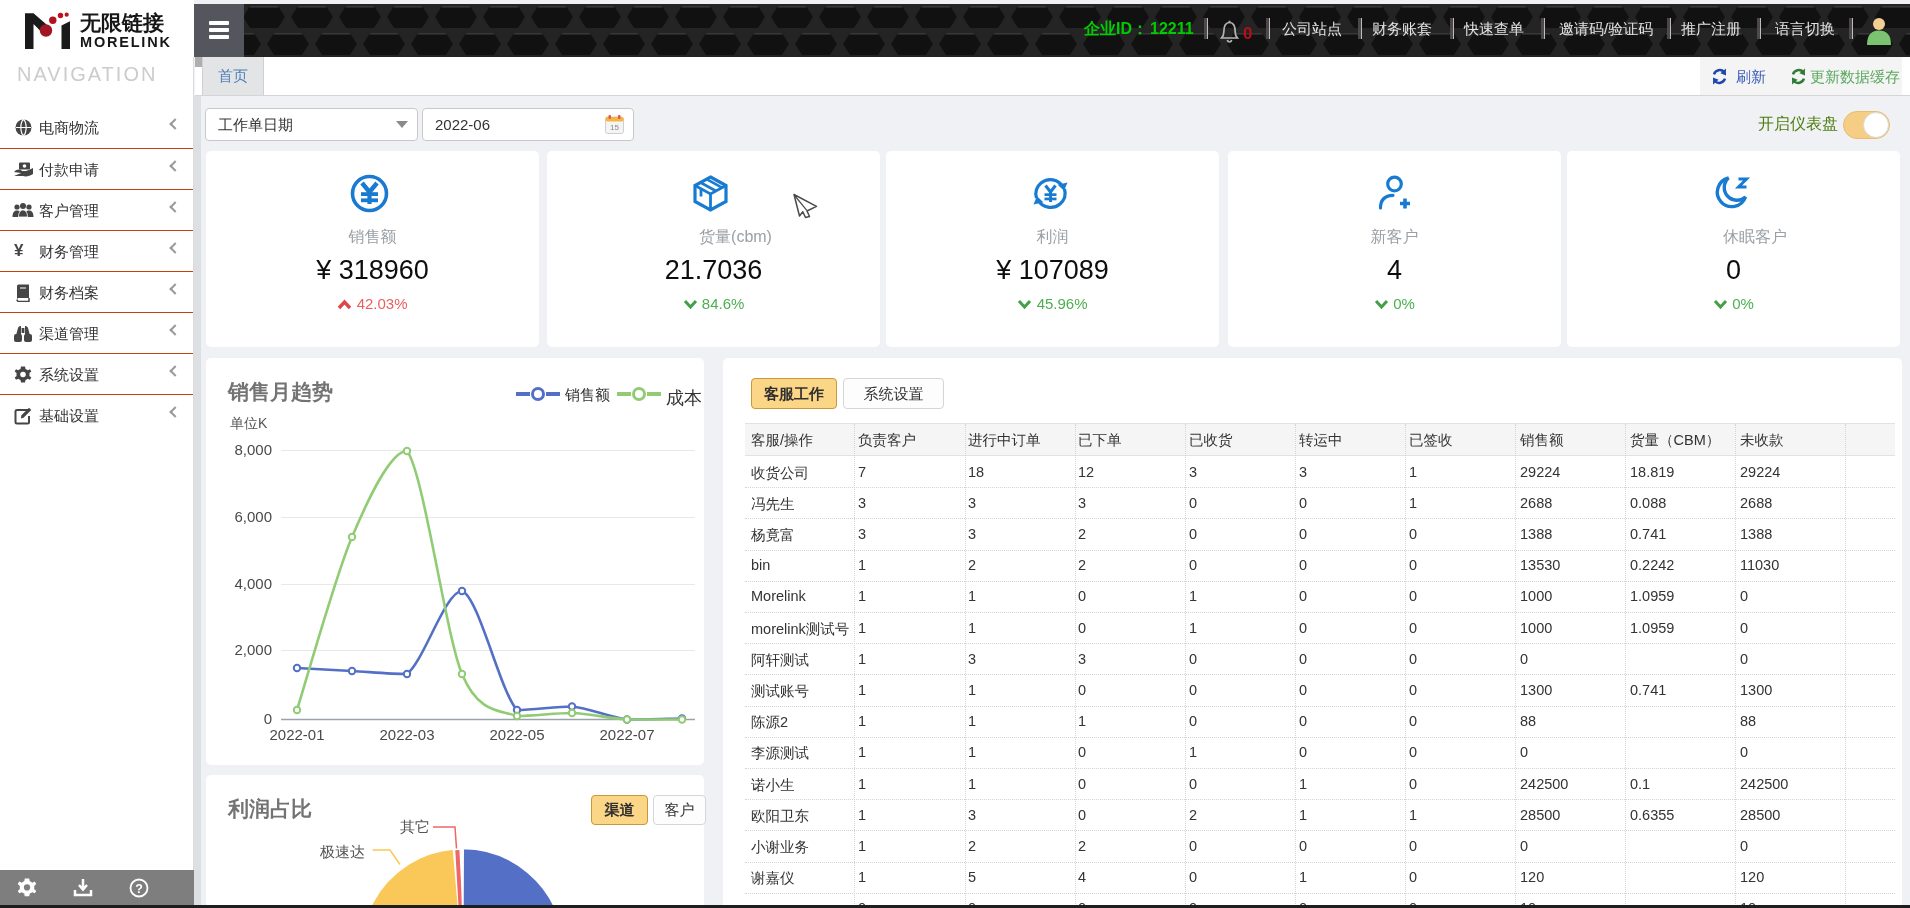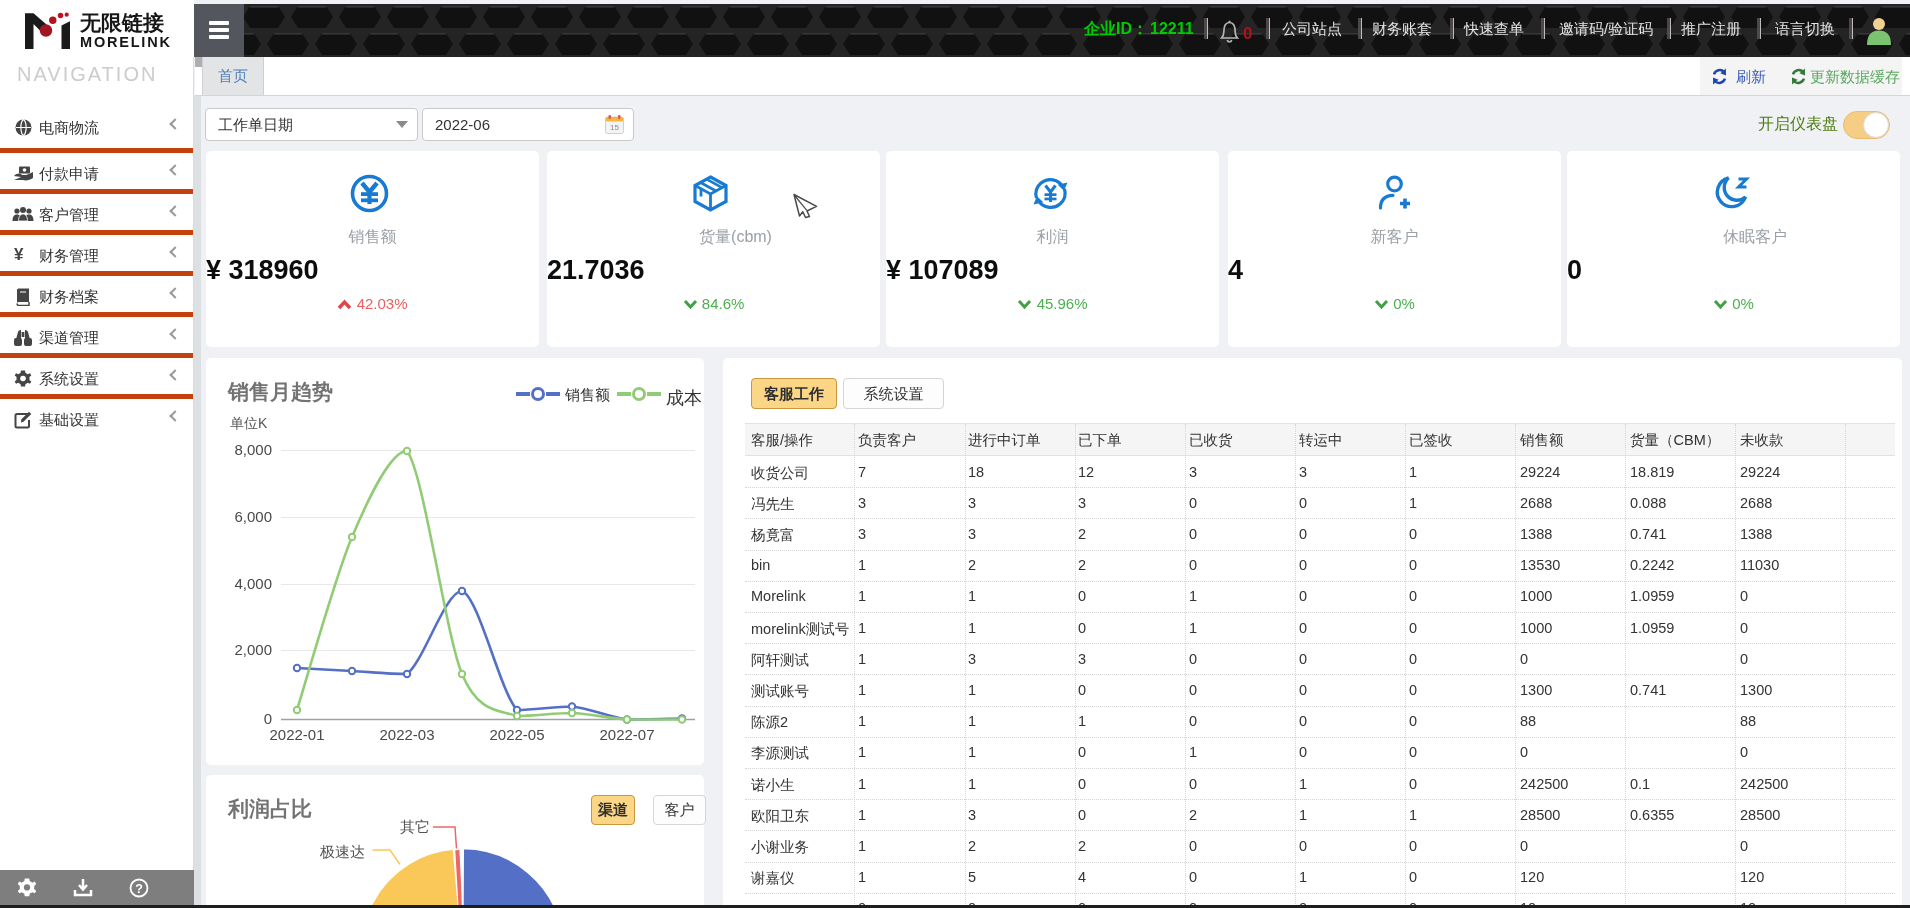--- a/index.html
+++ b/index.html
@@ -7,33 +7,33 @@
 body { position:relative; background:#eff1f4; }
 .abs { position:absolute; }
 #navbar { left:0; top:4px; width:1910px; height:53px; background:#131313; }
 #logo { left:0; top:0; width:194px; height:57px; background:#fff; }
 #hamburger { left:194px; top:4px; width:50px; height:53px; background:#53575d; }
 #hamburger .bar { position:absolute; left:15px; width:20px; height:3.5px; background:#fff; border-radius:1px; }
 .nvtxt { position:absolute; top:0; height:57px; line-height:57px; color:#e3e3e3; font-size:15px; white-space:nowrap; }
 .navsep { position:absolute; top:18px; width:4px; height:21px; background:#565055; border-right:1.5px solid #ddd7db; opacity:0.85; }
 #sidebar { left:0; top:57px; width:194px; height:813px; background:#fff; border-right:1px solid #dcdcdc; }
 .navtitle { position:absolute; left:17px; top:6px; font-size:20px; color:#ccc; letter-spacing:2px; }
-.sitem { position:absolute; left:0; width:193px; height:41px; border-top:5px solid #c2410c; }
+.sitem { position:absolute; left:0; width:193px; height:41px; border-top:1px solid #c2410c; }
 .sitem .txt { position:absolute; left:39px; top:12px; font-size:15px; color:#333; }
 .sitem .chev { position:absolute; right:14px; top:13px; width:8px; height:8px; border-left:2px solid #999; border-bottom:2px solid #999; transform:rotate(45deg); }
 #sfooter { left:0; top:870px; width:194px; height:35px; background:#7e7e7e; }
 #bottomstrip { left:0; top:905px; width:1910px; height:3px; background:#1e1e1e; z-index:60; }
 #tabstrip { left:195px; top:57px; width:1715px; height:39px; background:#fff; border-bottom:1px solid #d5d5d5; }
 #tabright { left:1700px; top:57px; width:202px; height:39px; background:#f4f4f4; border-bottom:1px solid #d5d5d5; }
 #tabhome { left:202px; top:57px; width:62px; height:38px; background:#e3e4e5; border-left:1px solid #d0d0d0; border-right:1px solid #d0d0d0; color:#5181b8; font-size:15px; text-align:center; line-height:38px; }
 .reflink { position:absolute; top:57px; height:39px; line-height:39px; font-size:15px; }
 .selbox { position:absolute; background:#fff; border:1px solid #c9c9c9; border-radius:4px; height:33px; font-size:15px; color:#333; line-height:31px; }
 .card { position:absolute; background:#fff; border-radius:5px; }
 .stat-label { position:absolute; width:100%; text-align:center; color:#9aa0a6; font-size:16px; }
-.stat-value { position:absolute; width:100%; color:#0c0d0e; font-size:27px; font-weight:bold; }
+.stat-value { position:absolute; width:100%; text-align:center; color:#0c0d0e; font-size:27px; font-weight:normal; }
 .stat-pct { position:absolute; width:100%; text-align:center; font-size:15px; }
 .tcell { position:absolute; font-size:14.5px; color:#333; white-space:nowrap; }
 .rowline { position:absolute; border-top:1px dotted #d4d4d4; height:0; }
 .colline { position:absolute; border-left:1px dotted #d4d4d4; width:0; }
 .btn-yellow { position:absolute; background:#fbd687; border:1px solid #c9973c; border-radius:4px; font-weight:bold; color:#2f2f2f; text-align:center; font-size:15px; }
 .btn-white { position:absolute; background:#fdfdfd; border:1px solid #d6d6d6; border-radius:4px; color:#333; text-align:center; font-size:15px; }
 .ctitle { position:absolute; font-size:21px; font-weight:bold; color:#737373; }
 </style>
 </head>
 <body>
@@ -354,21 +354,21 @@
       <circle cx="256" cy="316" r="3.2"></circle>
       <circle cx="311" cy="358" r="3.2"></circle>
       <circle cx="366" cy="355" r="3.2"></circle>
       <circle cx="421" cy="361.5" r="3.2"></circle>
       <circle cx="476" cy="361.5" r="3.2"></circle>
   </g>
 </svg>
 
 <div class="card" style="left:206px;top:775px;width:498px;height:133px"></div>
 <div class="ctitle" style="left:228px;top:795px">利润占比</div>
-<div class="btn-yellow" style="left:591px;top:795px;width:44px;height:30px;line-height:28px">渠道</div>
+<div class="btn-yellow" style="left:591px;top:795px;width:57px;height:30px;line-height:28px">渠道</div>
 <div class="btn-white" style="left:653px;top:795px;width:53px;height:30px;line-height:28px">客户</div>
 <svg class="abs" style="left:206px;top:775px" width="498" height="133">
   <path d="M256.5 175.3 L168.2 226.3 A102 102 0 0 1 247.6 73.7 Z" fill="#fac858" stroke="#fff" stroke-width="2"></path>
   <path d="M249.3 75.2 L253.4 74.9 L256.2 133 L252.6 133 Z" fill="#ee6666"></path>
   <path d="M256.5 175.3 L257.0 73.3 A102 102 0 0 1 291.4 271.1 Z" fill="#5470c6" stroke="#fff" stroke-width="2"></path>
   <polyline points="166.5,75 184,75 194,89.5" fill="none" stroke="#fac858" stroke-width="1.5"></polyline>
   <polyline points="227,52 249,52 250.5,73.5" fill="none" stroke="#ee6666" stroke-width="1.5"></polyline>
   <text x="114" y="82" font-family="Liberation Sans" font-size="15" fill="#555">极速达</text>
   <text x="194" y="57" font-family="Liberation Sans" font-size="15" fill="#555">其它</text>
 </svg>

